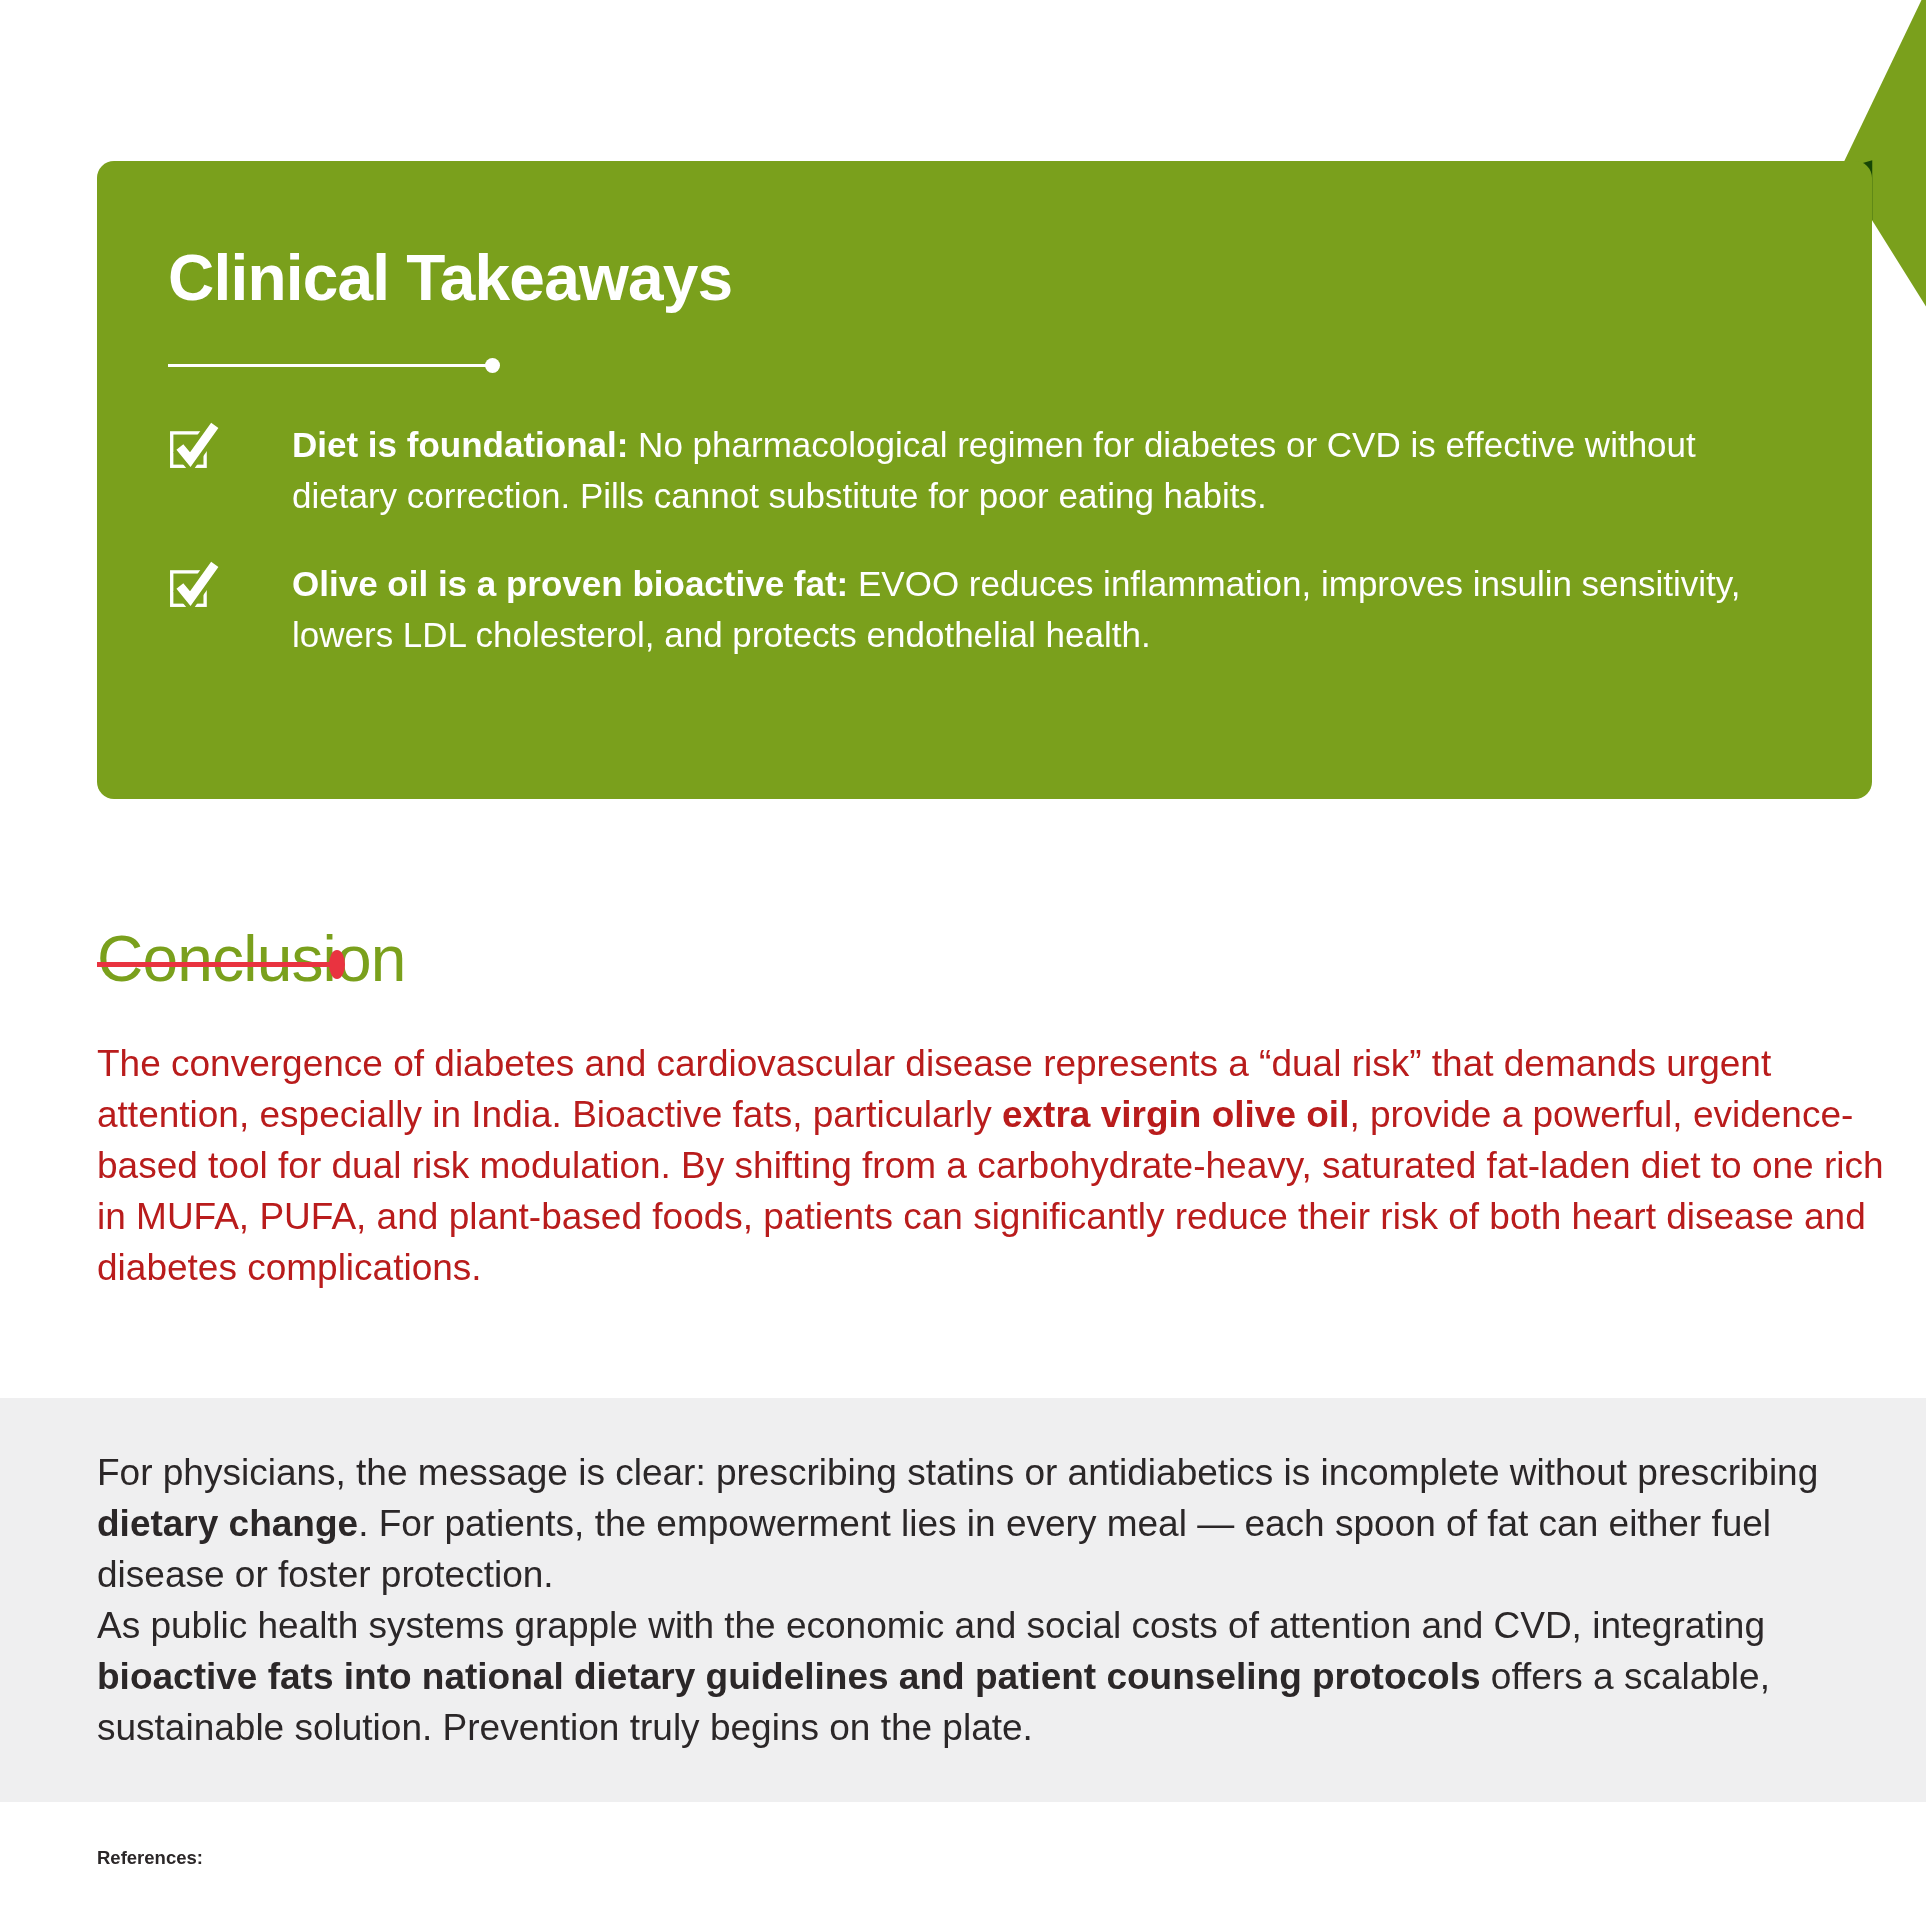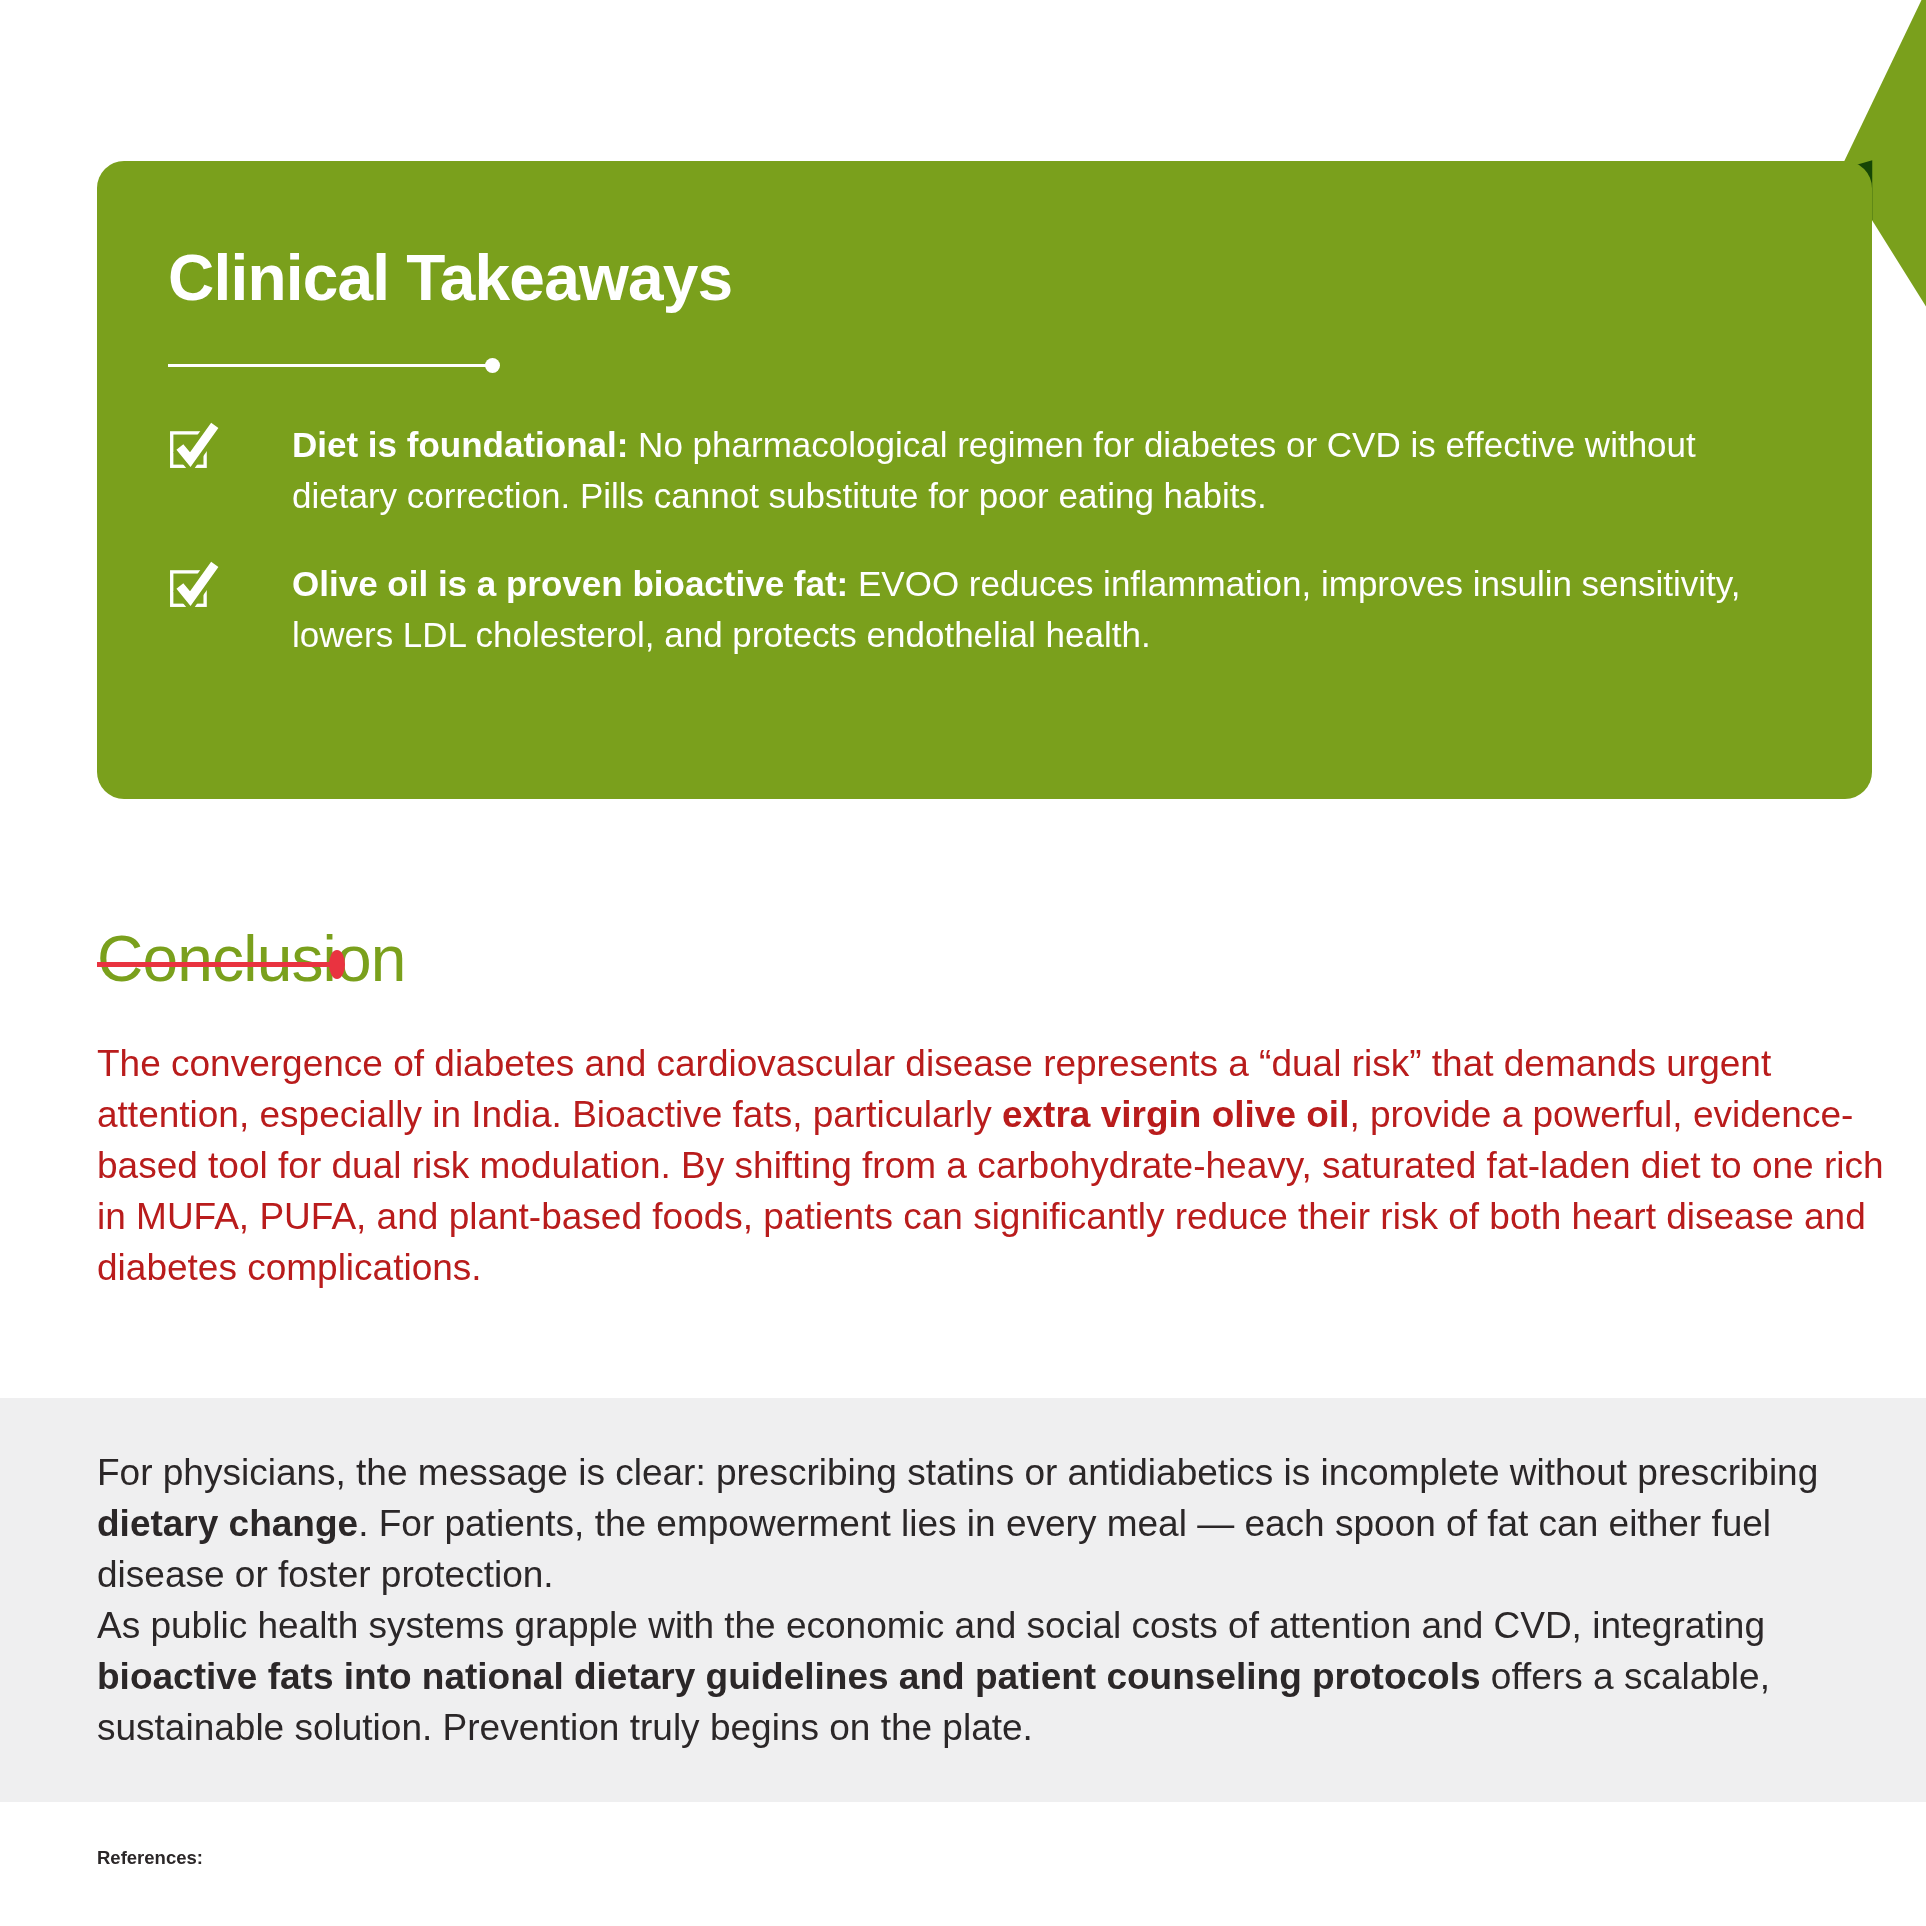--- a/index.html
+++ b/index.html
@@ -21,21 +21,21 @@
     width: 1990px; height: 462px;
     pointer-events: none;
   }
 
   
   .card {
     position: absolute;
     left: 97px; top: 161px;
     width: 1775px; height: 638px;
     background: #7aa01c;
-    border-radius: 27px;
+    border-radius: 17px;
     box-sizing: border-box;
     padding: 37px 65px 0 71px;
   }
   .card-title {
     font-size: 64px;
     font-weight: bold;
     color: #ffffff;
     letter-spacing: -0.8px;
   }
   .rule-row { display: flex; align-items: center; }

